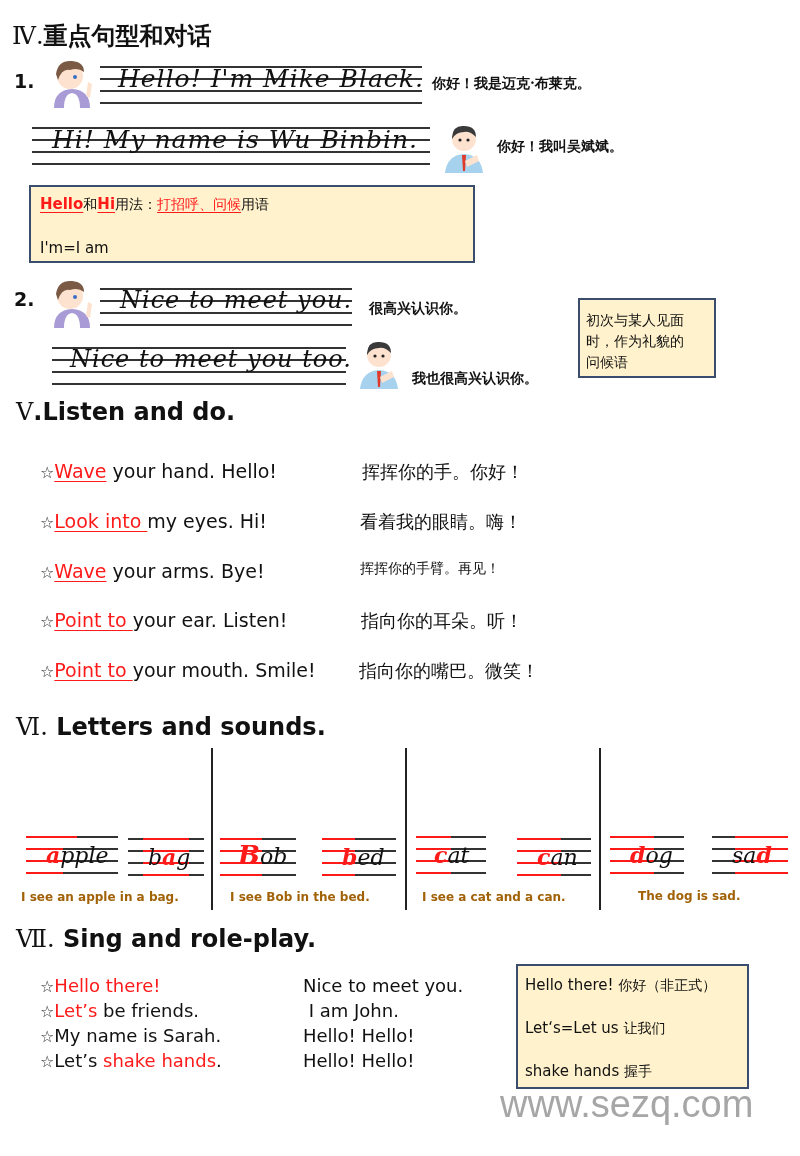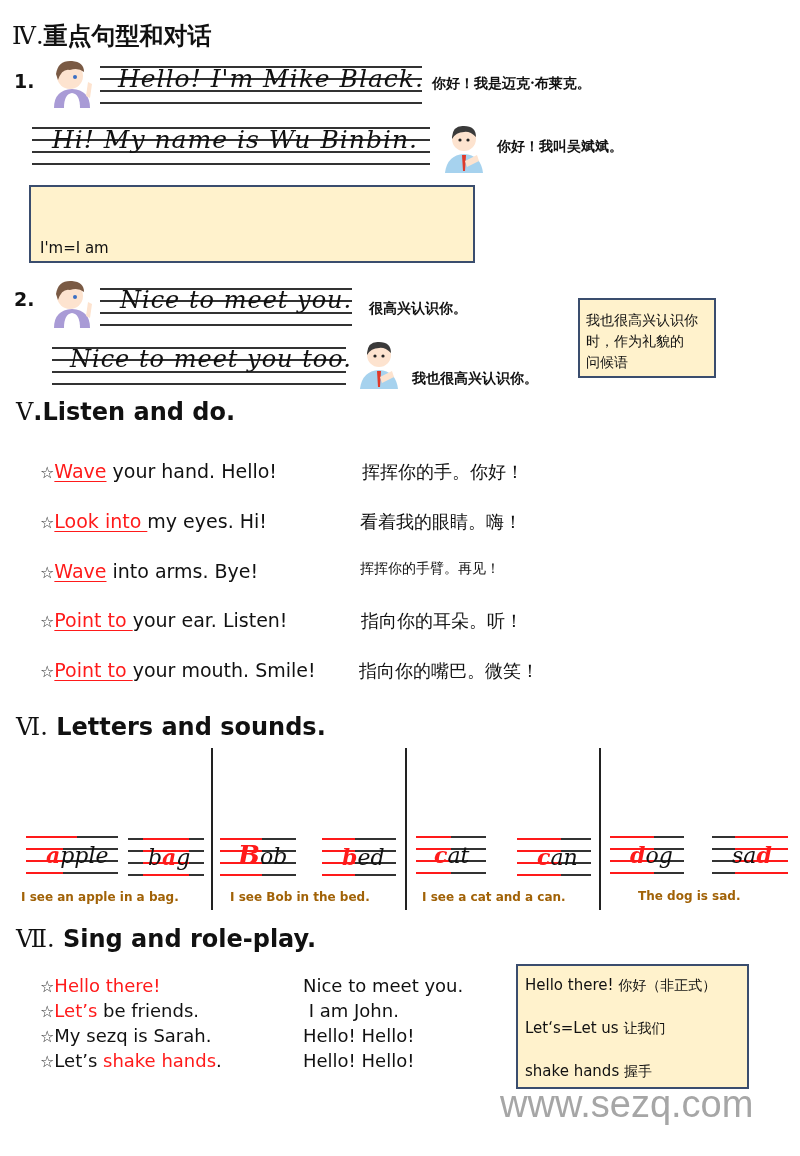--- a/index.html
+++ b/index.html
@@ -71,20 +71,23 @@
     <circle cx="21" cy="18" r="12" fill="#fde3cf"></circle>
     <path d="M9 16 Q10 4 21 5 Q33 5 33 16 Q27 10 21 11 Q13 11 9 18Z" fill="#3a3a3a"></path>
     <circle cx="17" cy="19" r="1.6" fill="#222"></circle>
       <circle cx="25" cy="19" r="1.6" fill="#222"></circle>
     <path d="M22 40 L34 34 L36 40 L24 46Z" fill="#fde3cf"></path>
   </svg>
 </div>
 <div class="abs zh-bold" style="left:497px; top:138px;">你好！我叫吴斌斌。</div>
 
 <div class="note" style="left:29px; top:185px; width:446px; height:78px;">
+  <div class="abs" style="left:9px; top:8px; font-size:15px; white-space:nowrap;">
+    <span class="red u" style="font-weight:bold;">Hello</span><span class="zh" style="font-size:14px;">和</span><span class="red u" style="font-weight:bold;">Hi</span><span class="zh" style="font-size:14px;">用法：</span><span class="zh red u" style="font-size:14px;">打招呼、问候</span><span class="zh" style="font-size:14px;">用语</span>
+  </div>
   <div class="abs" style="left:9px; top:52px; font-size:15px; white-space:nowrap;">I'm=I am</div>
 </div>
 
 <div class="abs num" style="left:14px; top:288px;">2.</div>
 <div class="avatar" style="left:48px; top:276px; width:48px; height:52px;">
   <svg width="48" height="52" viewBox="0 0 48 52">
     <path d="M6 52 Q6 34 24 33 Q42 34 42 52Z" fill="#a99bd6"></path>
     <path d="M16 52 Q16 38 24 37 Q32 38 32 52Z" fill="#ffffff"></path>
     <circle cx="22" cy="20" r="13" fill="#fde3cf"></circle>
     <path d="M8 18 Q10 4 24 5 Q36 6 36 16 Q30 11 22 14 Q14 12 10 24Z" fill="#7a5a44"></path>
@@ -116,42 +119,42 @@
     <path d="M9 16 Q10 4 21 5 Q33 5 33 16 Q27 10 21 11 Q13 11 9 18Z" fill="#3a3a3a"></path>
     <circle cx="17" cy="19" r="1.6" fill="#222"></circle>
       <circle cx="25" cy="19" r="1.6" fill="#222"></circle>
     <path d="M22 40 L34 34 L36 40 L24 46Z" fill="#fde3cf"></path>
   </svg>
 </div>
 <div class="abs zh-bold" style="left:412px; top:370px;">我也很高兴认识你。</div>
 
 <div class="note" style="left:578px; top:298px; width:138px; height:80px;">
   <div class="zh" style="position:absolute; left:6px; top:10px; font-size:14px; line-height:21px;">
-    <div>我也很高兴认识你</div>
+    <div>初次与某人见面</div>
     <div>时，作为礼貌的</div>
     <div>问候语</div>
   </div>
 </div>
 
 <div class="abs sec-title" style="left:16px; top:398px;">
   <span class="roman">Ⅴ</span><span>.Listen and do.</span>
 </div>
 
 <div class="row" style="left:40px; top:460px;">
   <span class="star">☆</span><span class="red u">Wave</span><span> your hand. Hello!</span>
 </div>
 <div class="row zh" style="left:362px; top:460px; font-size:18px;">挥挥你的手。你好！</div>
 
 <div class="row" style="left:40px; top:510px;">
   <span class="star">☆</span><span class="red u">Look into </span><span>my eyes. Hi!</span>
 </div>
 <div class="row zh" style="left:360px; top:510px; font-size:18px;">看着我的眼睛。嗨！</div>
 
 <div class="row" style="left:40px; top:560px;">
-  <span class="star">☆</span><span class="red u">Wave</span><span> into arms. Bye!</span>
+  <span class="star">☆</span><span class="red u">Wave</span><span> your arms. Bye!</span>
 </div>
 <div class="row zh" style="left:360px; top:560px; font-size:14px;">挥挥你的手臂。再见！</div>
 
 <div class="row" style="left:40px; top:609px;">
   <span class="star">☆</span><span class="red u">Point to </span><span>your ear. Listen!</span>
 </div>
 <div class="row zh" style="left:361px; top:609px; font-size:18px;">指向你的耳朵。听！</div>
 
 <div class="row" style="left:40px; top:659px;">
   <span class="star">☆</span><span class="red u">Point to </span><span>your mouth. Smile!</span>
@@ -234,21 +237,21 @@
   <span class="roman">Ⅶ.</span><span> Sing and role-play.</span>
 </div>
 
 <div class="row" style="left:40px; top:975px; font-size:18px;">
   <span class="star">☆</span><span class="red">Hello there!</span><span></span>
 </div>
 <div class="row" style="left:40px; top:1000px; font-size:18px;">
   <span class="star">☆</span><span class="red">Let’s</span><span> be friends.</span>
 </div>
 <div class="row" style="left:40px; top:1025px; font-size:18px;">
-  <span class="star">☆</span><span>My sezq is Sarah.</span>
+  <span class="star">☆</span><span>My name is Sarah.</span>
 </div>
 <div class="row" style="left:40px; top:1050px; font-size:18px;">
   <span class="star">☆</span><span>Let’s </span><span class="red">shake hands</span><span>.</span>
 </div>
 
 <div class="row" style="left:303px; top:975px; font-size:18px;">Nice to meet you.</div>
 <div class="row" style="left:303px; top:1000px; font-size:18px; white-space:pre;"> I am John.</div>
 <div class="row" style="left:303px; top:1025px; font-size:18px;">Hello! Hello!</div>
 <div class="row" style="left:303px; top:1050px; font-size:18px;">Hello! Hello!</div>
 

